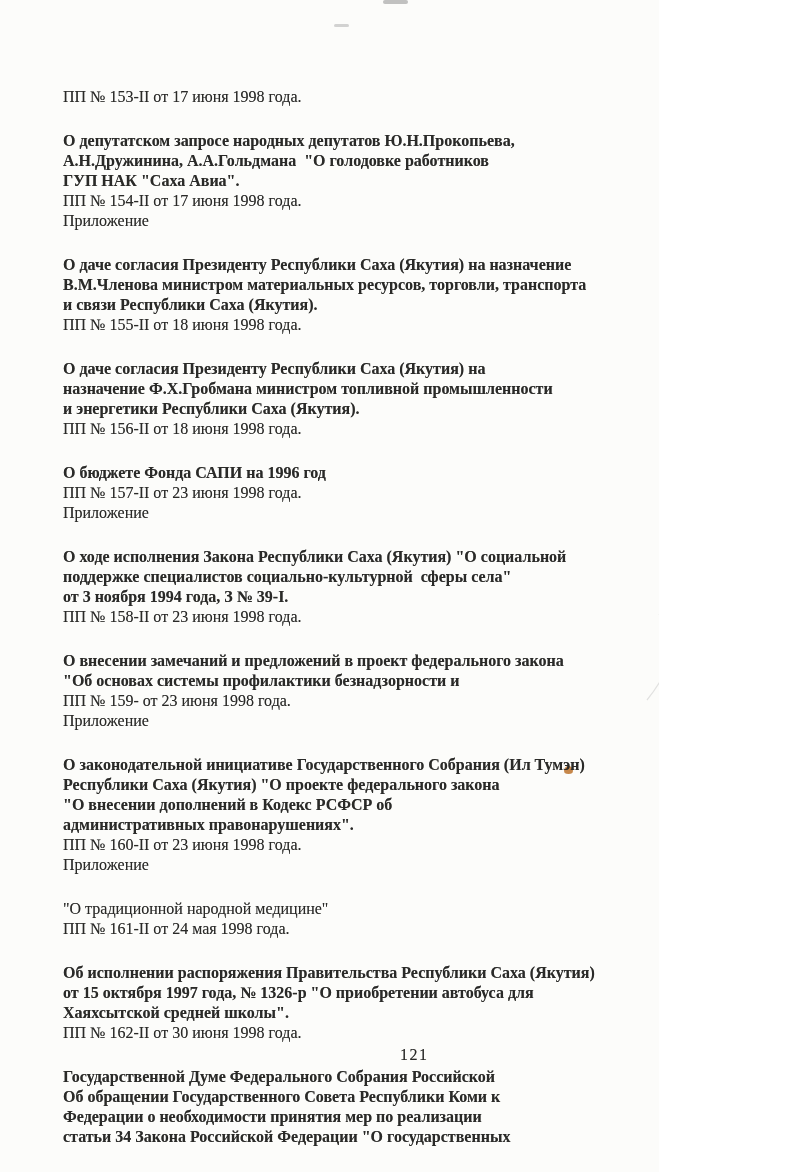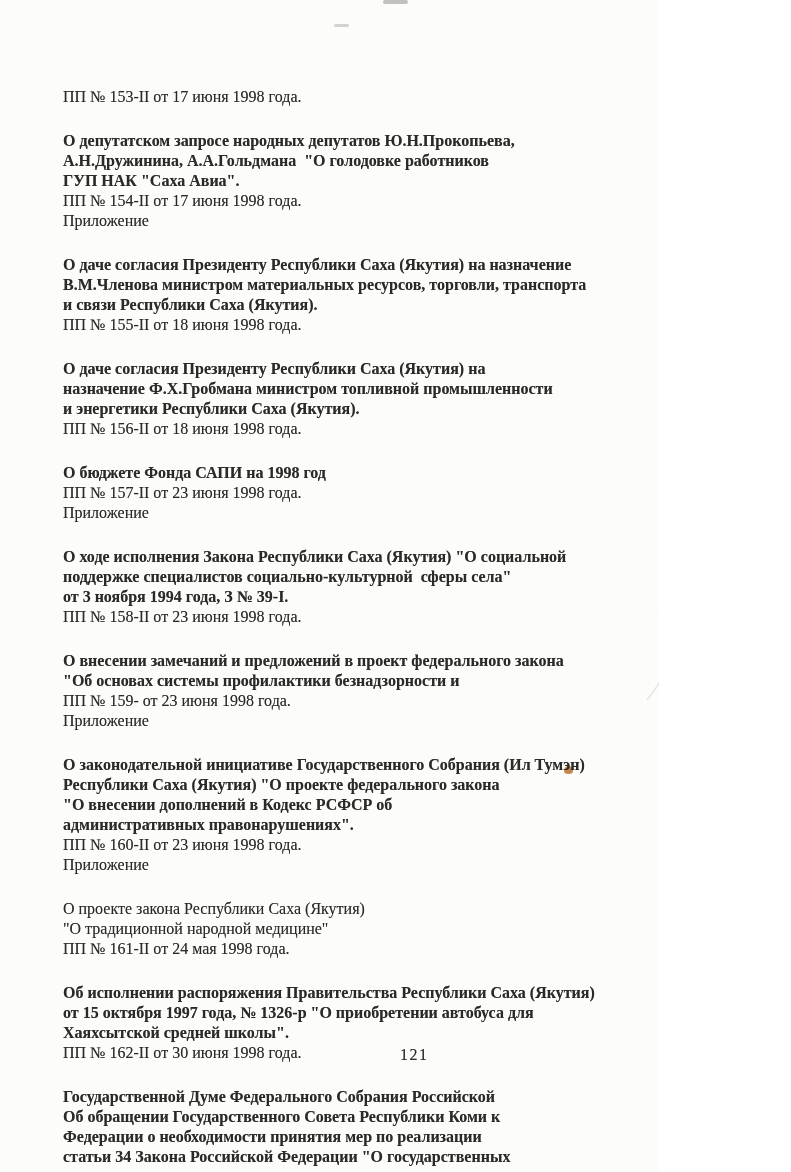--- a/index.html
+++ b/index.html
@@ -116,21 +116,21 @@
       <div class="entry">
         <div class="title-line bold">О даче согласия Президенту Республики Саха (Якутия) на</div>
         <div class="title-line bold">назначение Ф.Х.Гробмана министром топливной промышленности</div>
         <div class="title-line bold">и энергетики Республики Саха (Якутия).</div>
         <div class="row">
           <span class="label">ПП № 156-II от 18 июня 1998 года.</span>
           <span class="pageno">96</span>
         </div>
       </div>
       <div class="entry">
-        <div class="title-line bold">О бюджете Фонда САПИ на 1998 год</div>
+        <div class="title-line bold">О бюджете Фонда САПИ на 1996 год</div>
         <div class="row">
           <span class="label">ПП № 157-II от 23 июня 1998 года.</span>
           <span class="pageno">97</span>
         </div>
         <div class="row">
           <span class="label">Приложение</span>
           <span class="pageno">98</span>
         </div>
       </div>
       <div class="entry">
@@ -162,21 +162,20 @@
         <div class="row">
           <span class="label">ПП № 160-II от 23 июня 1998 года.</span>
           <span class="pageno">103</span>
         </div>
         <div class="row">
           <span class="label">Приложение</span>
           <span class="pageno">104</span>
         </div>
       </div>
       <div class="entry">
-        <div class="title-line">О проекте закона Республики Саха (Якутия)</div>
         <div class="title-line">"О традиционной народной медицине"</div>
         <div class="row">
           <span class="label">ПП № 161-II от 24 мая 1998 года.</span>
           <span class="pageno">107</span>
         </div>
       </div>
       <div class="entry">
         <div class="title-line bold">Об исполнении распоряжения Правительства Республики Саха (Якутия)</div>
         <div class="title-line bold">от 15 октября 1997 года, № 1326-р "О приобретении автобуса для</div>
         <div class="title-line bold">Хаяхсытской средней школы".</div>

